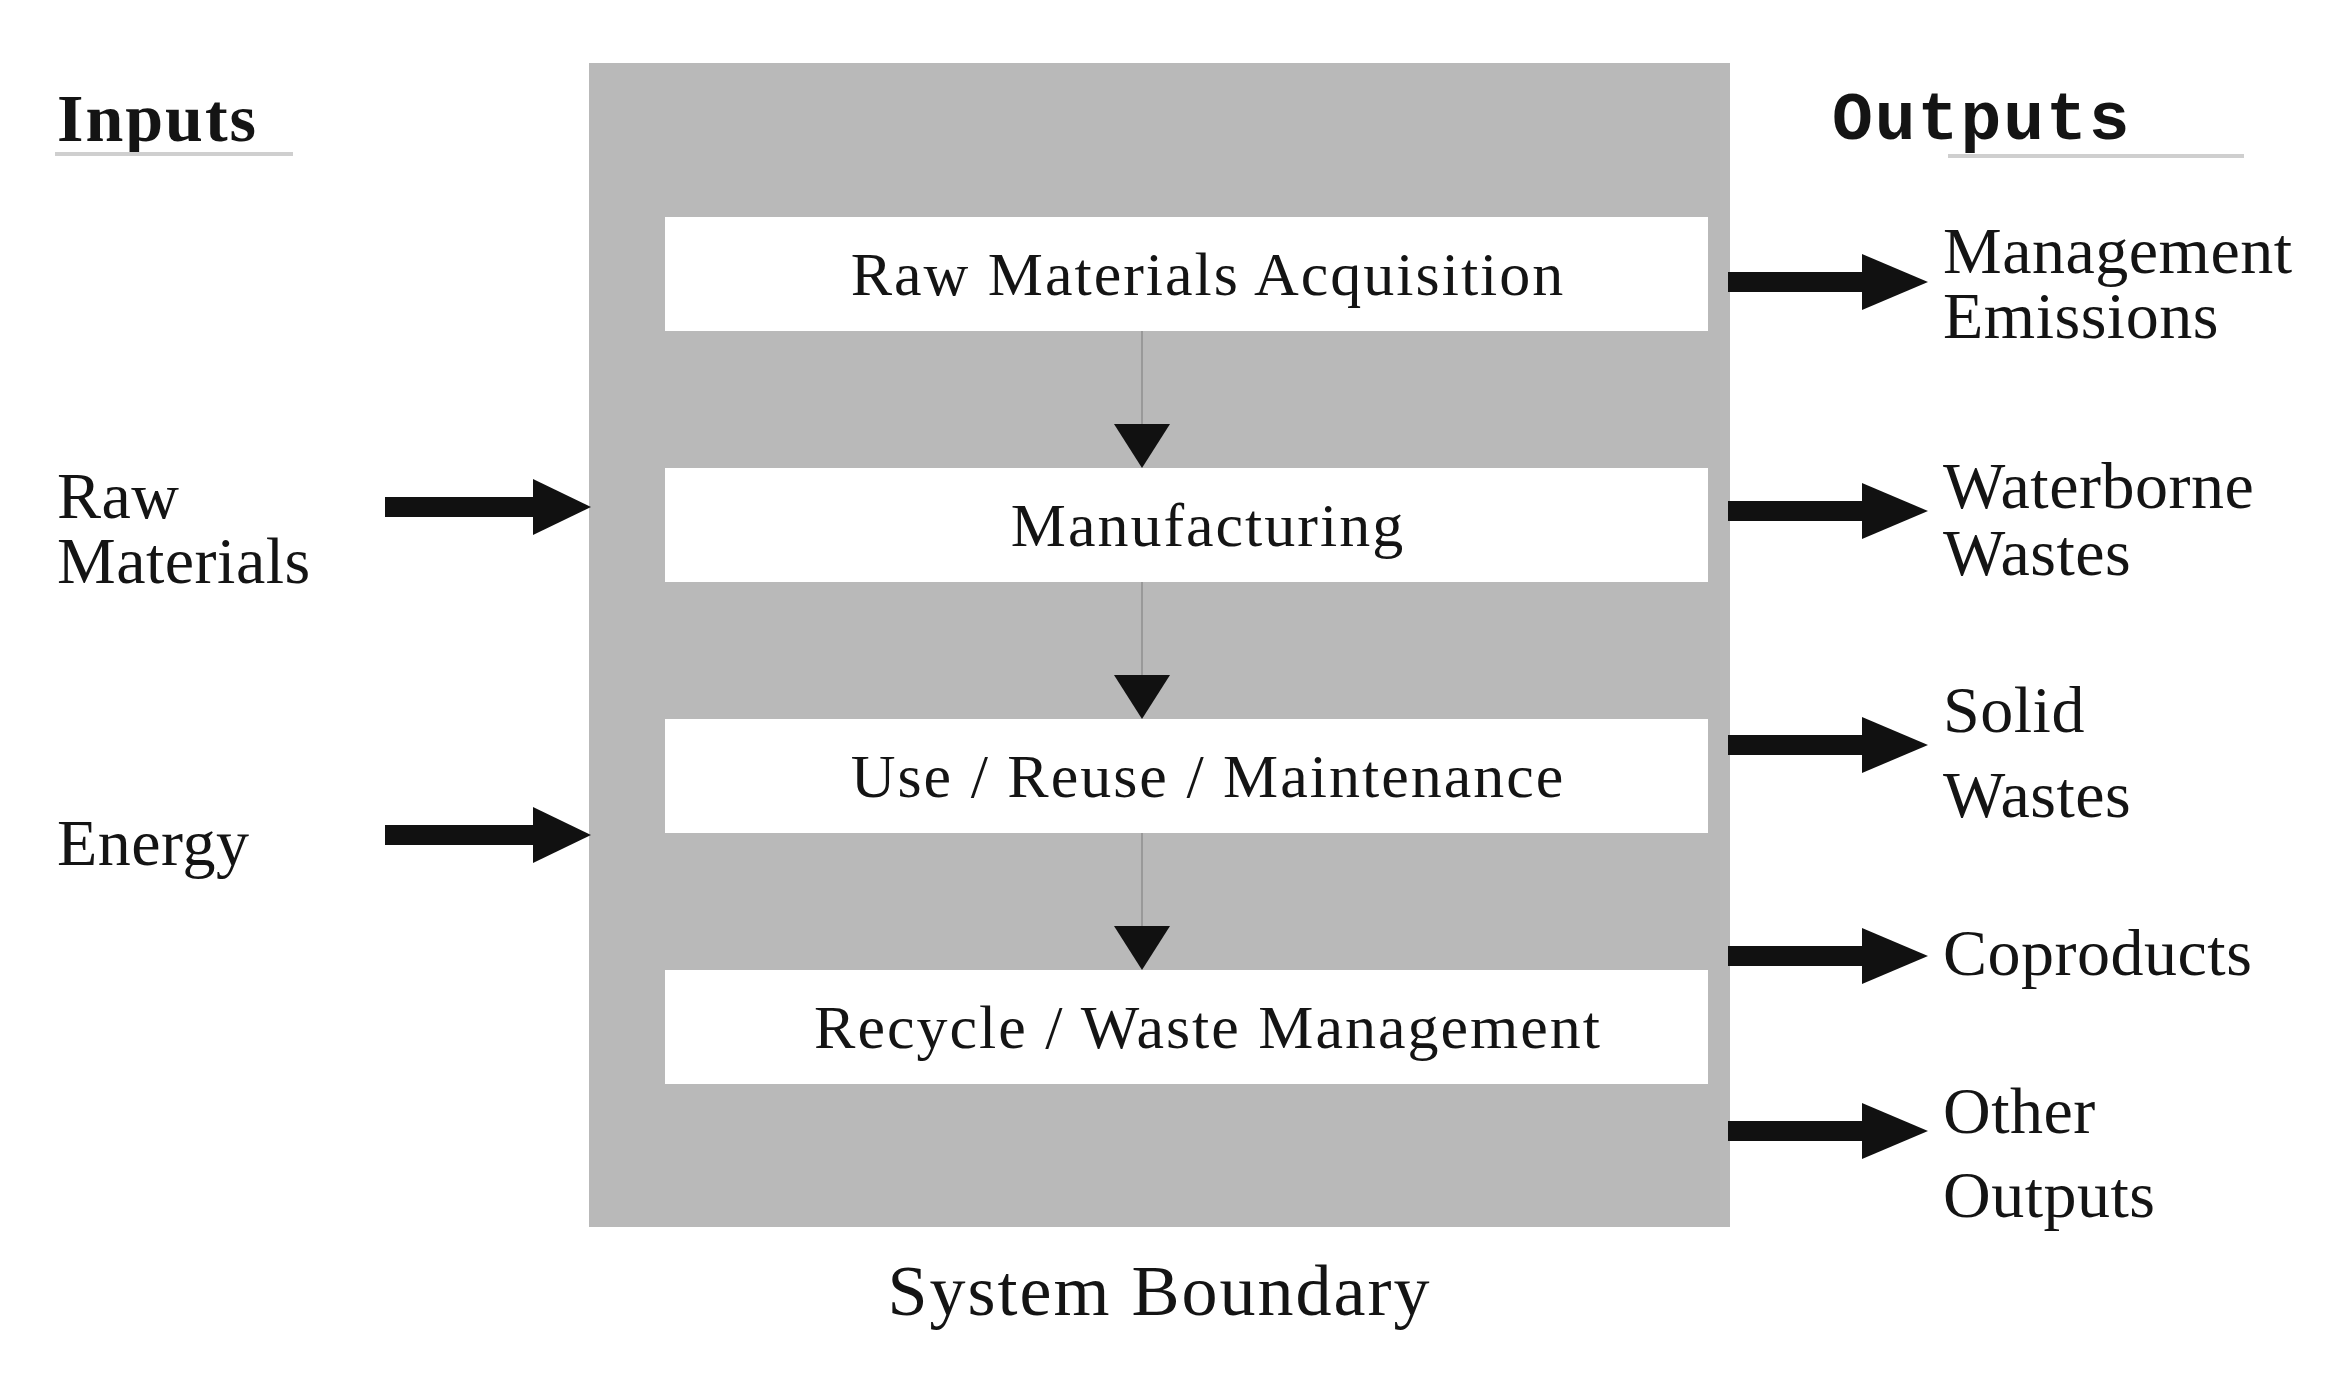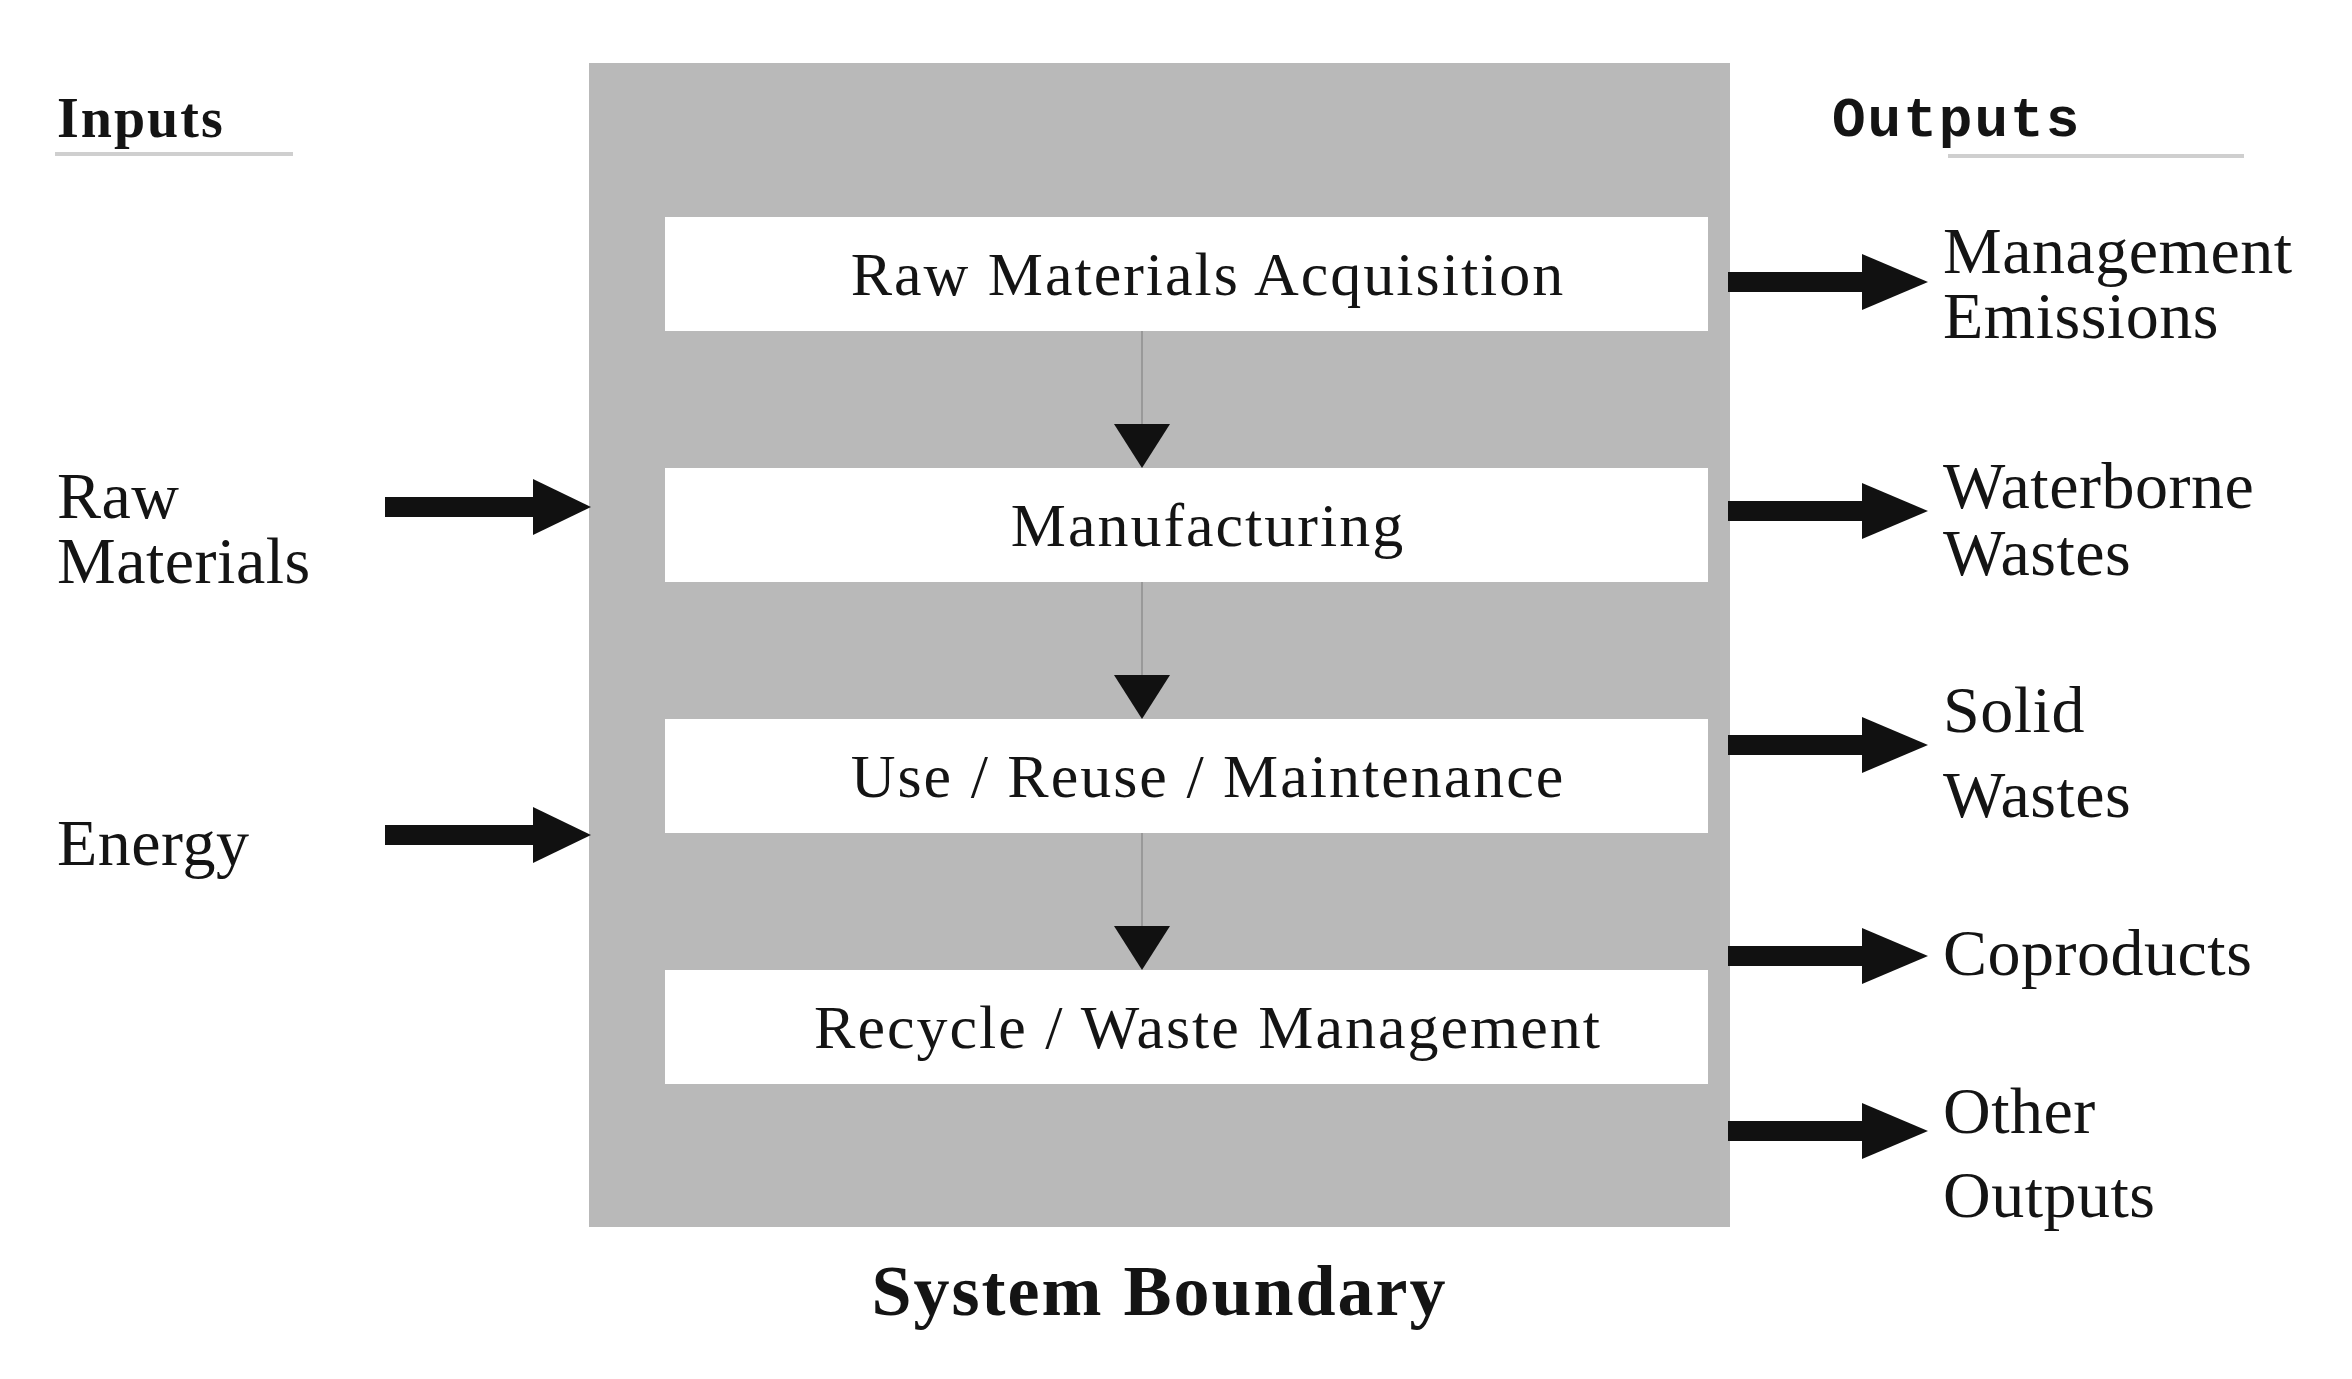--- a/index.html
+++ b/index.html
@@ -2,21 +2,21 @@
 <html style="--boundary-fill: #b9b9b9; --stage-box-fill: #ffffff; --arrow: #111111; --text: #141414; --underline: #cfcfcf; --connector-line: #999999;"><head>
 <meta charset="utf-8">
 <style>
   html,body{margin:0;padding:0;background:#ffffff;}
   #canvas{
     position:relative;width:2352px;height:1379px;background:#ffffff;
     font-family:"Liberation Serif","DejaVu Serif",serif;
     color:var(--text,#141414);overflow:hidden;
   }
   .abs{position:absolute;}
-  .hdr{font-size:56px;font-weight:bold;letter-spacing:2px;line-height:68px;white-space:nowrap;}
+  .hdr{font-size:68px;font-weight:bold;letter-spacing:2px;line-height:68px;white-space:nowrap;}
   .underline{height:4px;background:var(--underline,#cfcfcf);}
   .boundary{background:var(--boundary-fill,#b9b9b9);}
   .stage{
     left:665px;width:1000px;height:114px;background:var(--stage-box-fill,#ffffff);
     display:flex;align-items:center;justify-content:center;
     font-size:62px;letter-spacing:2px;white-space:nowrap;padding-left:43px;
   }
   .side-label{font-size:66px;letter-spacing:0.5px;}
   .side-label div{height:var(--lh,65px);line-height:65px;white-space:nowrap;}
   .shaft{position:absolute;height:20px;background:var(--arrow,#111111);}
@@ -119,15 +119,15 @@
     <div>Wastes</div>
   </div>
   <div class="abs side-label" style="left:1943px;top:920px;">
     <div>Coproducts</div>
   </div>
   <div class="abs side-label" style="left:1943px;top:1078px;--lh:84px;">
     <div>Other</div>
     <div>Outputs</div>
   </div>
 
-  <div class="abs sysb" style="left:589px;top:1255px;width:1141px;font-weight:bold;">System Boundary</div>
+  <div class="abs sysb" style="left:589px;top:1255px;width:1141px;">System Boundary</div>
 
 </div>
 
 </body></html>

